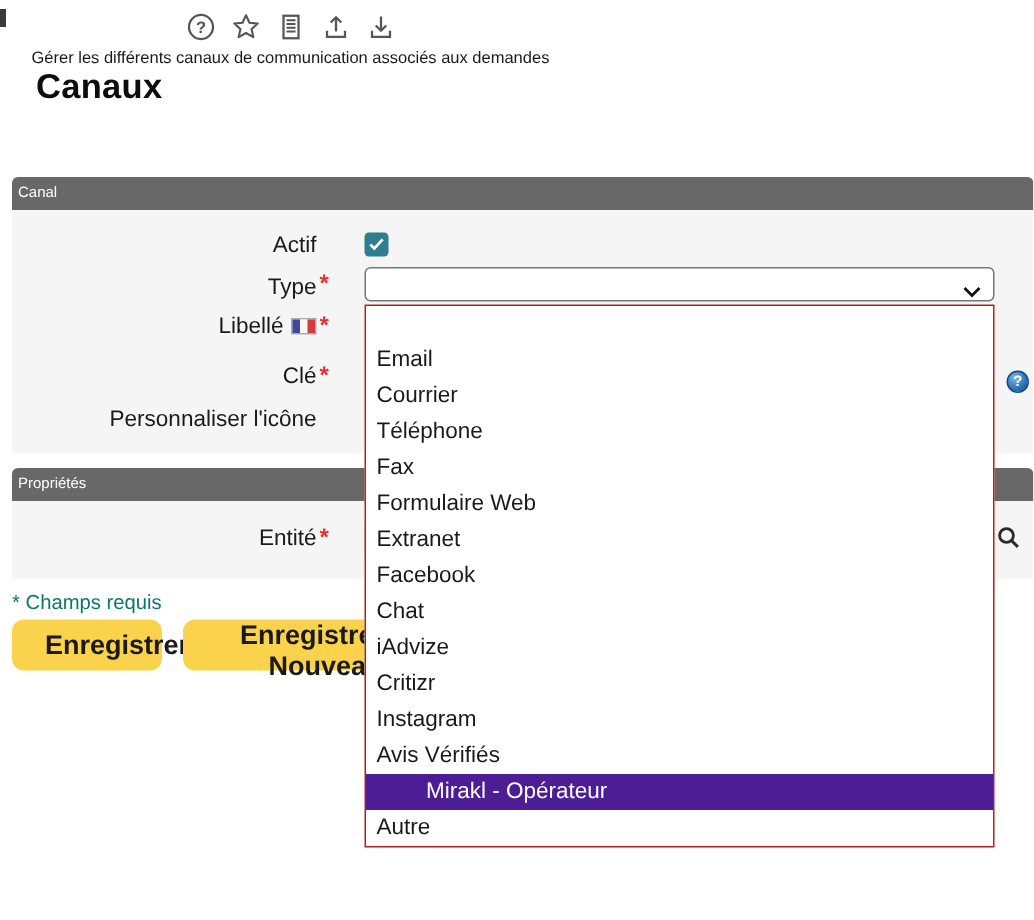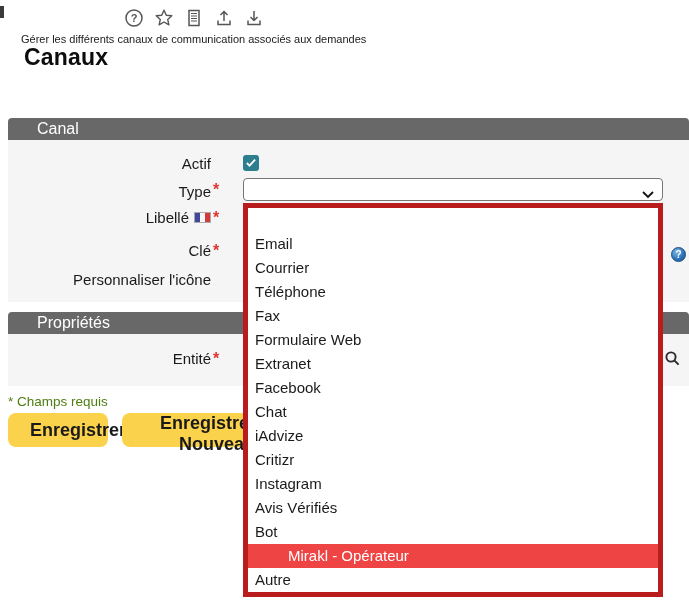--- a/index.html
+++ b/index.html
@@ -32,21 +32,21 @@
   .subtitle {
     position: absolute; left: 21px; top: 33px;
     font-size: 11px; color: #1a1a1a;
   }
 
   
   .panel { position: absolute; left: 8px; right: 0; }
   .panel-header {
     height: 22px; line-height: 22px;
     background: #686868; color: #fff;
-    font-size: 16px; padding-left: 29px;
+    font-size: 10px; padding-left: 4px;
     border-radius: 4px 4px 0 0;
   }
   .panel-body { background: #f5f5f5; }
   .panel-canal { top: 118px; }
   .panel-canal .panel-body { height: 162px; }
   .panel-props { top: 312px; }
   .panel-props .panel-body { height: 52px; }
 
   .f-label {
     position: absolute; left: 0; width: 211px; height: 20px;
@@ -104,45 +104,45 @@
     background: #fff; border: 1px solid #999; border-radius: 3px;
   }
   .search-btn {
     position: absolute; left: 664px; top: 350px;
     width: 17px; height: 17px; cursor: pointer; z-index: 6;
   }
 
   
   .required-note {
     position: absolute; left: 8px; top: 394px;
-    color: #4d7c0f; font-size: 13.5px;
+    color: #0f766e; font-size: 13.5px;
   }
   .btn {
     position: absolute; top: 413px; height: 34px;
     background: #fbd24b; border: none; border-radius: 8px;
     font-family: "Liberation Sans", sans-serif;
     font-size: 18px; font-weight: bold; color: #1a1a1a;
     padding: 0 22px; cursor: pointer;
   }
   .btn-save { left: 8px; width: 100px; }
   .btn-save-new { left: 122px; width: 190px; }
 
   
   .dropdown {
     position: absolute; left: 243px; top: 203px;
     width: 420px;
-    background: #fff; border: 5px solid #b91c1c;
+    background: #fff; border: 1px solid #b91c1c;
     z-index: 5;
   }
   .dd-option {
     height: 24px; line-height: 24px;
     padding-left: 7px; font-size: 15px; color: #1a1a1a;
     white-space: nowrap; overflow: hidden; cursor: pointer;
   }
-  .dd-option.selected { background: #ef4444; color: #fff; padding-left: 40px; }
+  .dd-option.selected { background: #4c1d95; color: #fff; padding-left: 40px; }
 </style>
 </head>
 <body>
 
 <div class="screen">
 
   <div class="edge-sliver"></div>
 
   <h1 class="page-title">Canaux</h1>
 
@@ -255,18 +255,17 @@
       <div class="dd-option">Téléphone</div>
       <div class="dd-option">Fax</div>
       <div class="dd-option">Formulaire Web</div>
       <div class="dd-option">Extranet</div>
       <div class="dd-option">Facebook</div>
       <div class="dd-option">Chat</div>
       <div class="dd-option">iAdvize</div>
       <div class="dd-option">Critizr</div>
       <div class="dd-option">Instagram</div>
       <div class="dd-option">Avis Vérifiés</div>
-      <div class="dd-option">Bot</div>
       <div class="dd-option selected">Mirakl - Opérateur</div>
       <div class="dd-option">Autre</div>
     </div>
 
 </div>
 
 </body></html>

